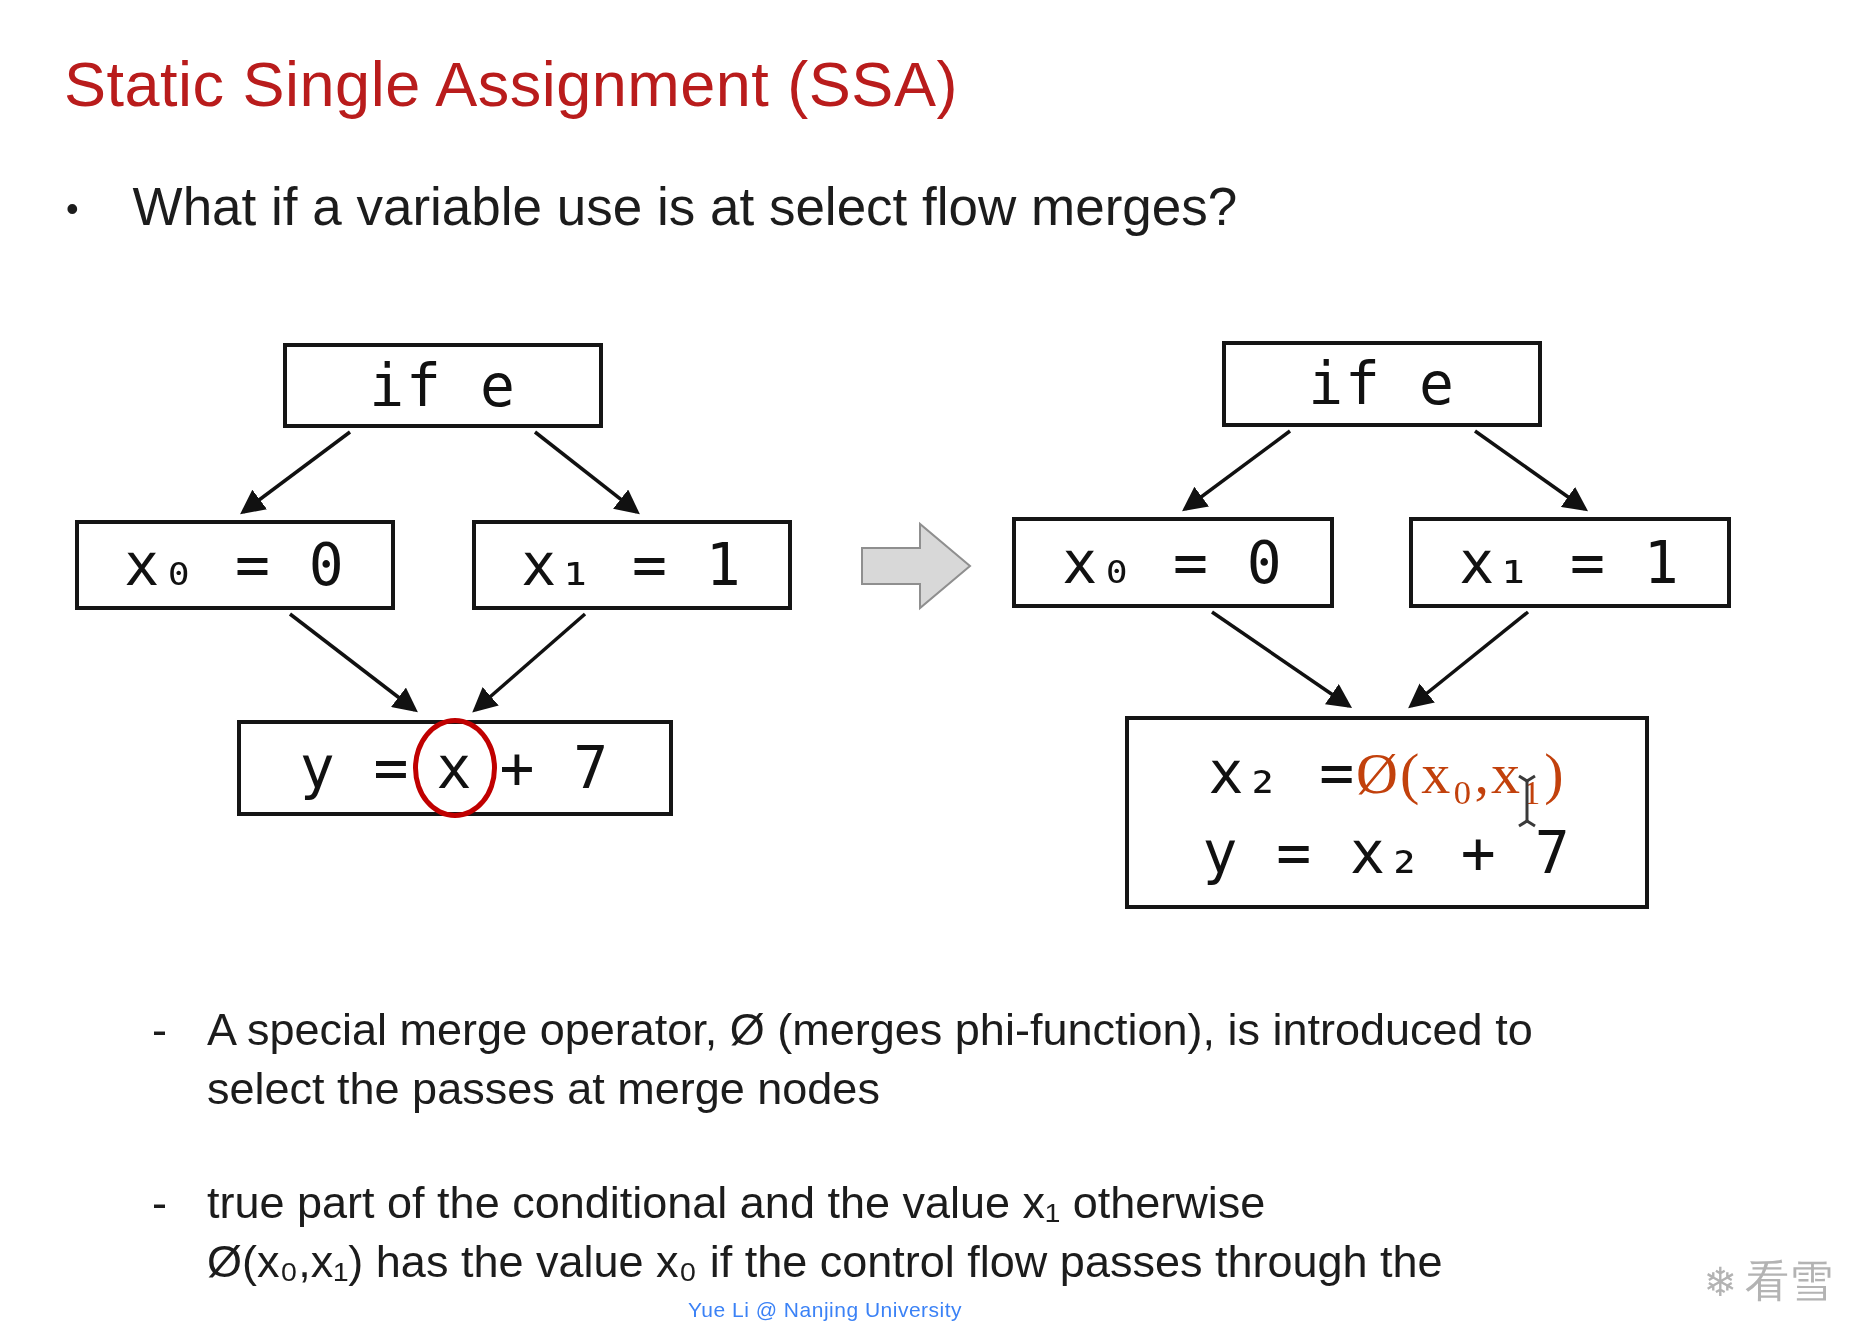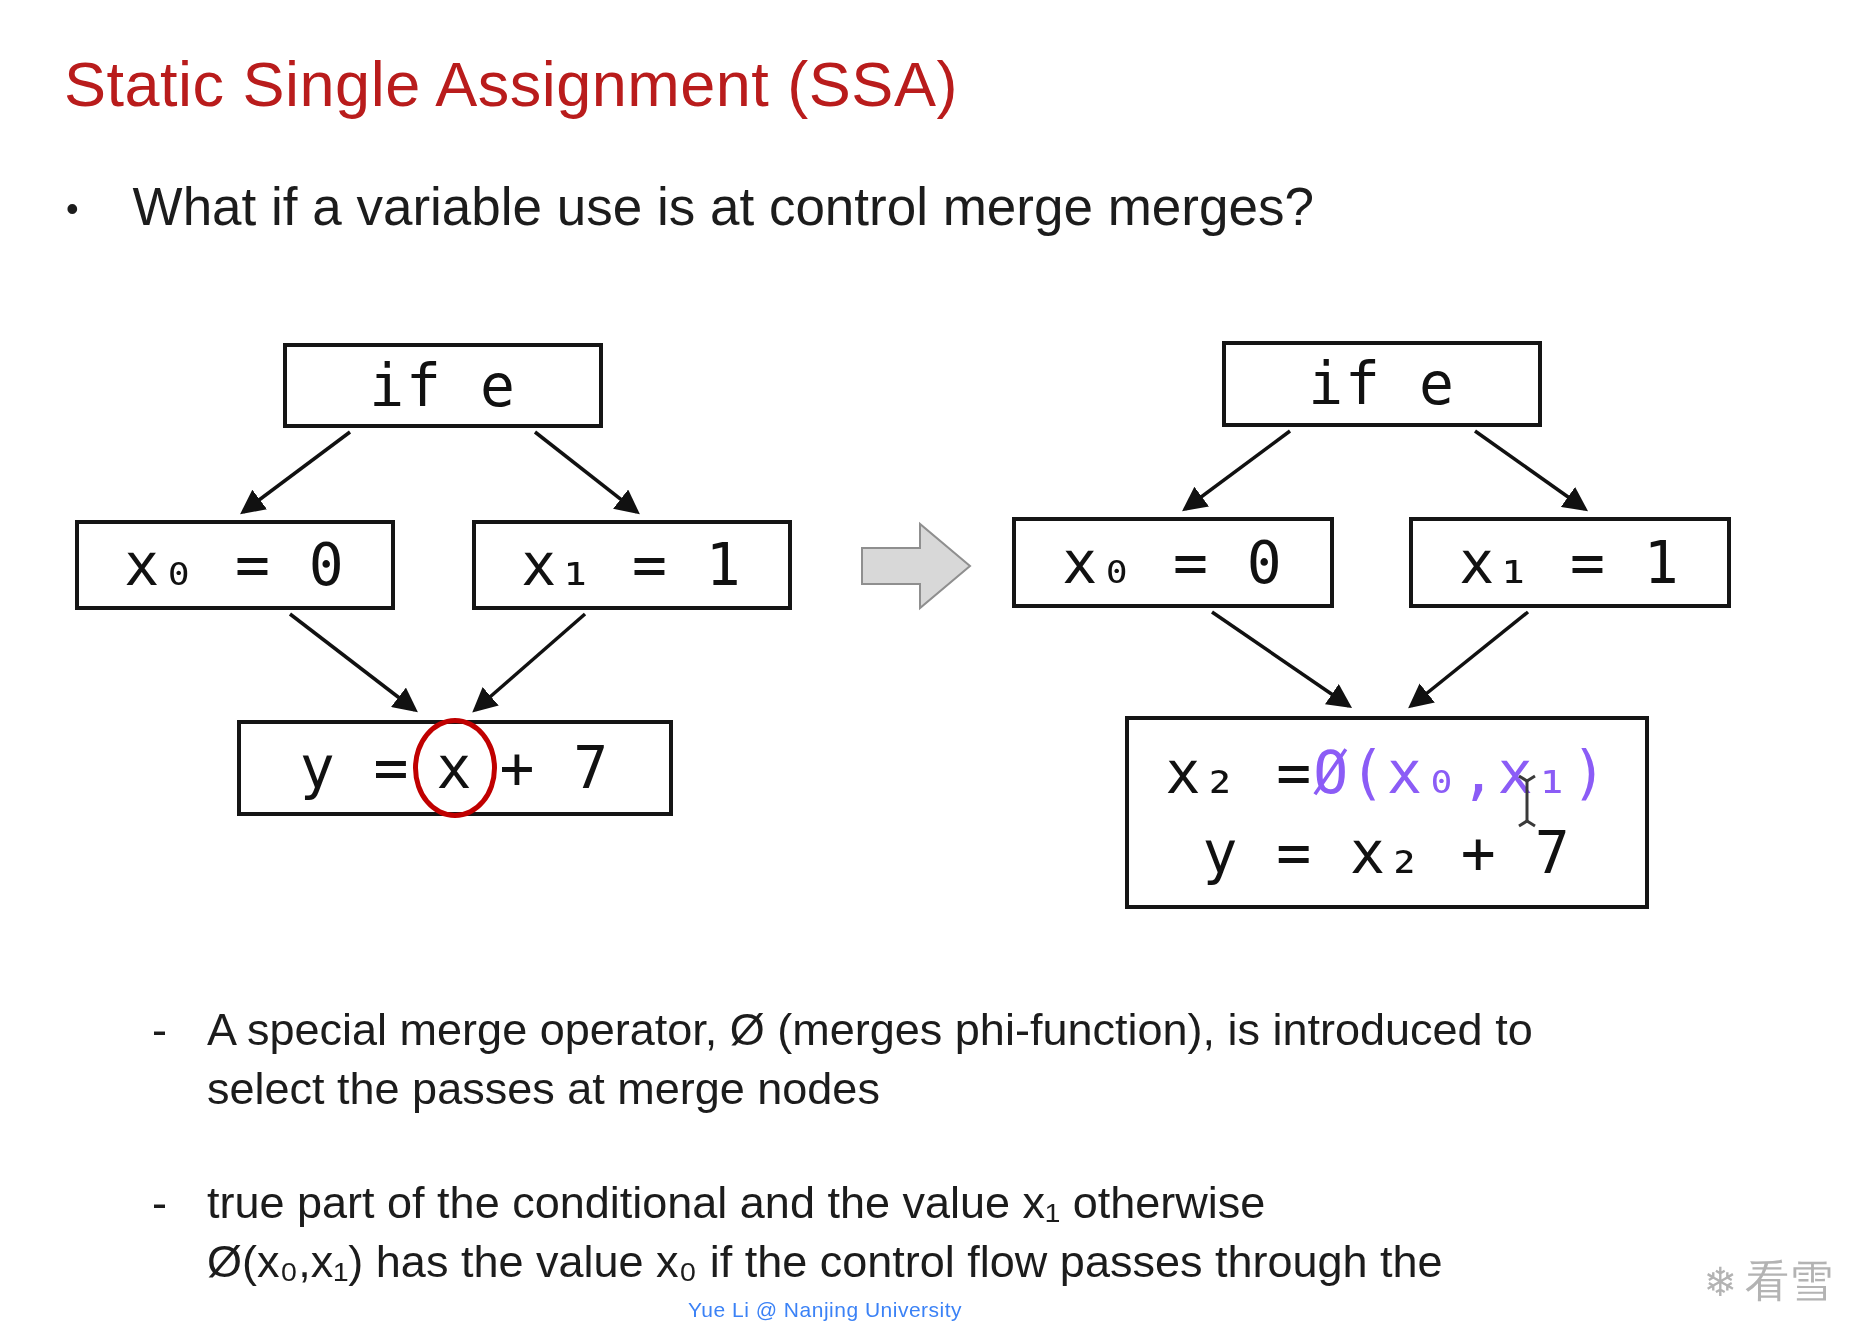--- a/index.html
+++ b/index.html
@@ -55,21 +55,21 @@
   .l-x1    { left: 472px;  top: 520px; width: 320px; height: 90px; }
   .l-merge { left: 237px;  top: 720px; width: 436px; height: 96px; gap: 26px; }
   .r-if    { left: 1222px; top: 341px; width: 320px; height: 86px; }
   .r-x0    { left: 1012px; top: 517px; width: 322px; height: 91px; }
   .r-x1    { left: 1409px; top: 517px; width: 322px; height: 91px; }
   .r-merge {
     left: 1125px; top: 716px; width: 524px; height: 193px;
     flex-direction: column; gap: 12px;
   }
   .r-merge .line { display: flex; align-items: flex-end; }
-  .phi-red { color: #8b5cf6; }
+  .phi-red { color: #c2410c; font-family: Liberation Serif, serif; }
   .merge-var-wrap { position: relative; display: inline-flex; align-items: center; justify-content: center; }
   .red-circle {
     position: absolute;
     left: 50%; top: 50%;
     transform: translate(-50%, -50%);
     width: 84px; height: 100px;
     border: 5px solid #c00000;
     border-radius: 50%;
     pointer-events: none;
   }
@@ -113,21 +113,21 @@
 </style>
 </head>
 <body>
 
 <div class="slide">
 
   <div class="title">Static Single Assignment (SSA)</div>
 
   <div class="bullet-row">
     <span class="bullet-dot">•</span>
-    <span>What if a variable use is at control merge merges?</span>
+    <span>What if a variable use is at select flow merges?</span>
   </div>
 
   <div class="node l-if">if e</div>
   <div class="node l-x0">x₀ = 0</div>
   <div class="node l-x1">x₁ = 1</div>
   <div class="node l-merge">
     <span>y =</span>
     <span class="merge-var-wrap">
       <span class="red-circle"></span>
       <span>x</span>

